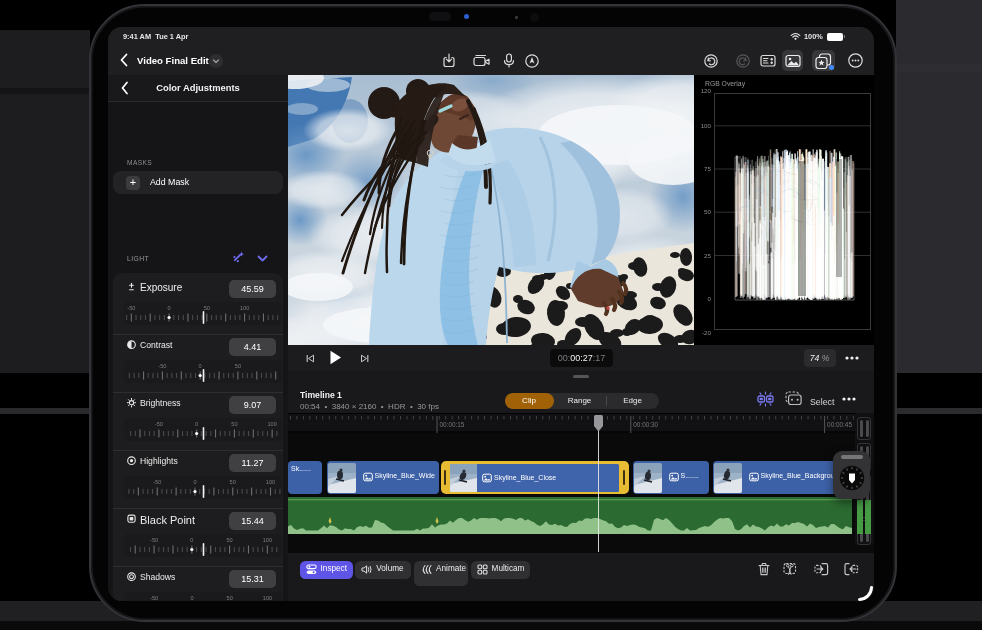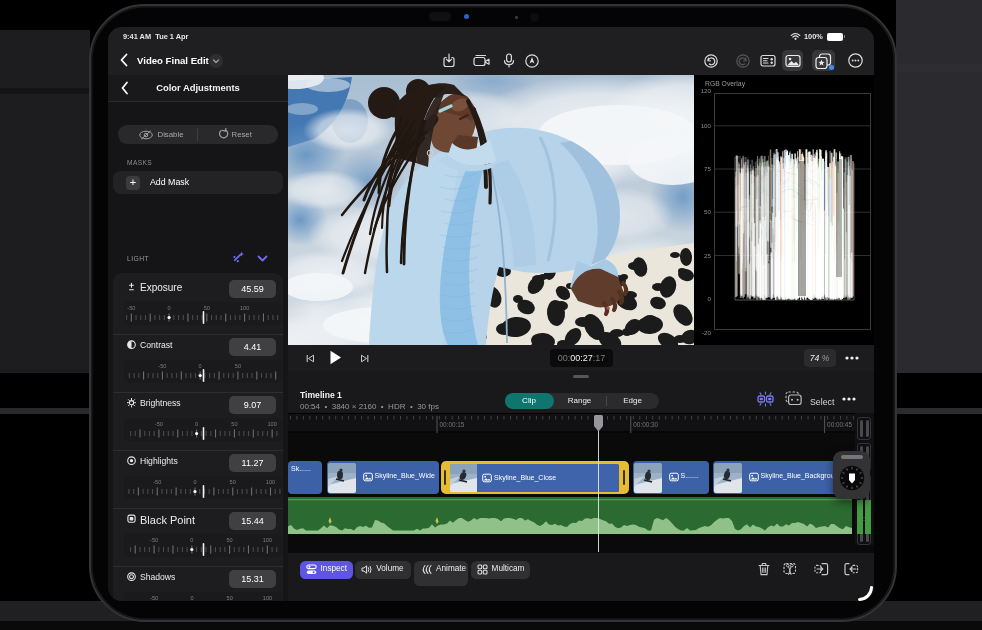--- a/index.html
+++ b/index.html
@@ -117,38 +117,20 @@
         </svg>
       </div>
       <div class="abs" style="left:0;top:48px;width:180px;height:526px;background:#151517;">
         <div class="abs" style="left:0;top:0;width:180px;height:27px;background:#19191b;border-bottom:1px solid #2a2a2d;"></div>
         <div class="abs" style="left:12px;top:6px;width:9px;height:14px;">
           <svg width="9" height="14" viewBox="0 0 9 14">
             <path d="M7 1.5 L2.5 7 L7 12.5" fill="none" stroke="#fff" stroke-width="1.7" stroke-linecap="round" stroke-linejoin="round"></path>
           </svg>
         </div>
         <div class="abs" style="left:0;top:7px;width:180px;text-align:center;font-size:9.4px;font-weight:bold;color:#f2f2f2;">Color Adjustments</div>
-        <div class="abs" style="left:9.5px;top:49.5px;width:160px;height:19.5px;background:#29292c;border-radius:9px;">
-          <div class="abs" style="left:20px;top:4px;width:16px;height:12px;">
-            <svg width="16" height="12" viewBox="0 0 16 12" style="">
-              <ellipse cx="8" cy="6" rx="6.3" ry="3.8" fill="none" stroke="#a0a0a4" stroke-width="1"></ellipse>
-              <circle cx="8" cy="6" r="1.8" fill="none" stroke="#a0a0a4" stroke-width="1"></circle>
-              <path d="M3.5 10 L12.5 2" stroke="#a0a0a4" stroke-width="1" stroke-linecap="round"></path>
-            </svg>
-          </div>
-          <div class="abs" style="left:40px;top:5px;font-size:7.8px;color:#a8a8ac;">Disable</div>
-          <div class="abs" style="left:79.5px;top:3px;width:1px;height:13px;background:#3e3e42;"></div>
-          <div class="abs" style="left:99px;top:3.5px;width:12px;height:12px;">
-            <svg width="12" height="12" viewBox="0 0 12 12" style="">
-              <path d="M4.1 2.5 A4.1 4.1 0 1 0 8.6 2.1" fill="none" stroke="#a0a0a4" stroke-width="1.2" stroke-linecap="round"></path>
-              <path d="M8.9 0.2 L8.4 3.1 L5.6 2.4" fill="none" stroke="#a0a0a4" stroke-width="1.1" stroke-linejoin="round" stroke-linecap="round"></path>
-            </svg>
-          </div>
-          <div class="abs" style="left:114px;top:5px;font-size:7.8px;color:#a8a8ac;">Reset</div>
-        </div>
         <div class="abs" style="left:19px;top:84px;font-size:6.6px;color:#8e8e93;letter-spacing:0.4px;">MASKS</div>
         <div class="abs" style="left:5px;top:96px;width:170px;height:23px;background:#232326;border-radius:8px;">
           <div class="abs" style="left:13px;top:4.5px;width:14px;height:14px;background:#3c3c3f;border-radius:4px;color:#fff;font-size:11px;line-height:13px;text-align:center;">+</div>
           <div class="abs" style="left:37px;top:6px;font-size:8.8px;color:#fff;">Add Mask</div>
         </div>
         <div class="abs" style="left:19px;top:180px;font-size:6.8px;color:#98989d;letter-spacing:0.4px;">LIGHT</div>
         <div class="abs" style="left:124px;top:176px;width:12px;height:12px;">
           <svg width="12" height="12" viewBox="0 0 12 12" style="">
             <path d="M2.8 9.2 L8.2 3.8" stroke="#6e6cf2" stroke-width="1.7" stroke-linecap="round"></path>
             <path d="M9.6 0.6 l0.7 1.8 L12 3.1 l-1.7 0.7 L9.6 5.6 l-0.7-1.8 L7.2 3.1 l1.7-0.7 Z" fill="#6e6cf2"></path>
@@ -1289,21 +1271,21 @@
             <circle cx="7" cy="2" r="1.6" fill="#f0f0f0"></circle>
             <circle cx="12" cy="2" r="1.6" fill="#f0f0f0"></circle>
           </svg>
         </div>
       </div>
       <div class="abs" style="left:180px;top:344px;width:586px;height:230px;background:#19191b;">
         <div class="abs" style="left:285px;top:4px;width:16px;height:3px;background:#55555a;border-radius:2px;"></div>
         <div class="abs" style="left:12px;top:19px;font-size:8.6px;font-weight:bold;color:#f0f0f0;">Timeline 1</div>
         <div class="abs" style="left:12px;top:31px;font-size:8px;color:#98989c;">00:54 &nbsp;•&nbsp; 3840 × 2160 &nbsp;•&nbsp; HDR &nbsp;•&nbsp; 30 fps</div>
         <div class="abs" style="left:216.5px;top:21.5px;width:154px;height:16.5px;background:#2b2b2e;border-radius:8px;">
-          <div class="abs" style="left:0;top:0;width:49px;height:16.5px;background:#0f766e;border-radius:8px;text-align:center;line-height:16.5px;font-size:8px;color:#fff;">Clip</div>
+          <div class="abs" style="left:0;top:0;width:49px;height:16.5px;background:#a16207;border-radius:8px;text-align:center;line-height:16.5px;font-size:8px;color:#fff;">Clip</div>
           <div class="abs" style="left:49px;top:0;width:52px;text-align:center;line-height:16.5px;font-size:8px;color:#ececec;">Range</div>
           <div class="abs" style="left:101.5px;top:3.5px;width:1px;height:9.5px;background:#47474c;"></div>
           <div class="abs" style="left:102px;top:0;width:52px;text-align:center;line-height:16.5px;font-size:8px;color:#ececec;">Edge</div>
         </div>
         <div class="abs" style="left:469px;top:20px;width:17px;height:16px;">
           <svg width="17" height="16" viewBox="0 0 17 16" style="">
             <rect x="1" y="5" width="6.5" height="6" rx="1.6" fill="none" stroke="#7b79f2" stroke-width="1.3"></rect>
             <rect x="9.5" y="5" width="6.5" height="6" rx="1.6" fill="none" stroke="#7b79f2" stroke-width="1.3"></rect>
             <rect x="2.6" y="6.8" width="3.3" height="2.4" rx="0.9" fill="#7b79f2"></rect>
             <rect x="11.1" y="6.8" width="3.3" height="2.4" rx="0.9" fill="#7b79f2"></rect>

